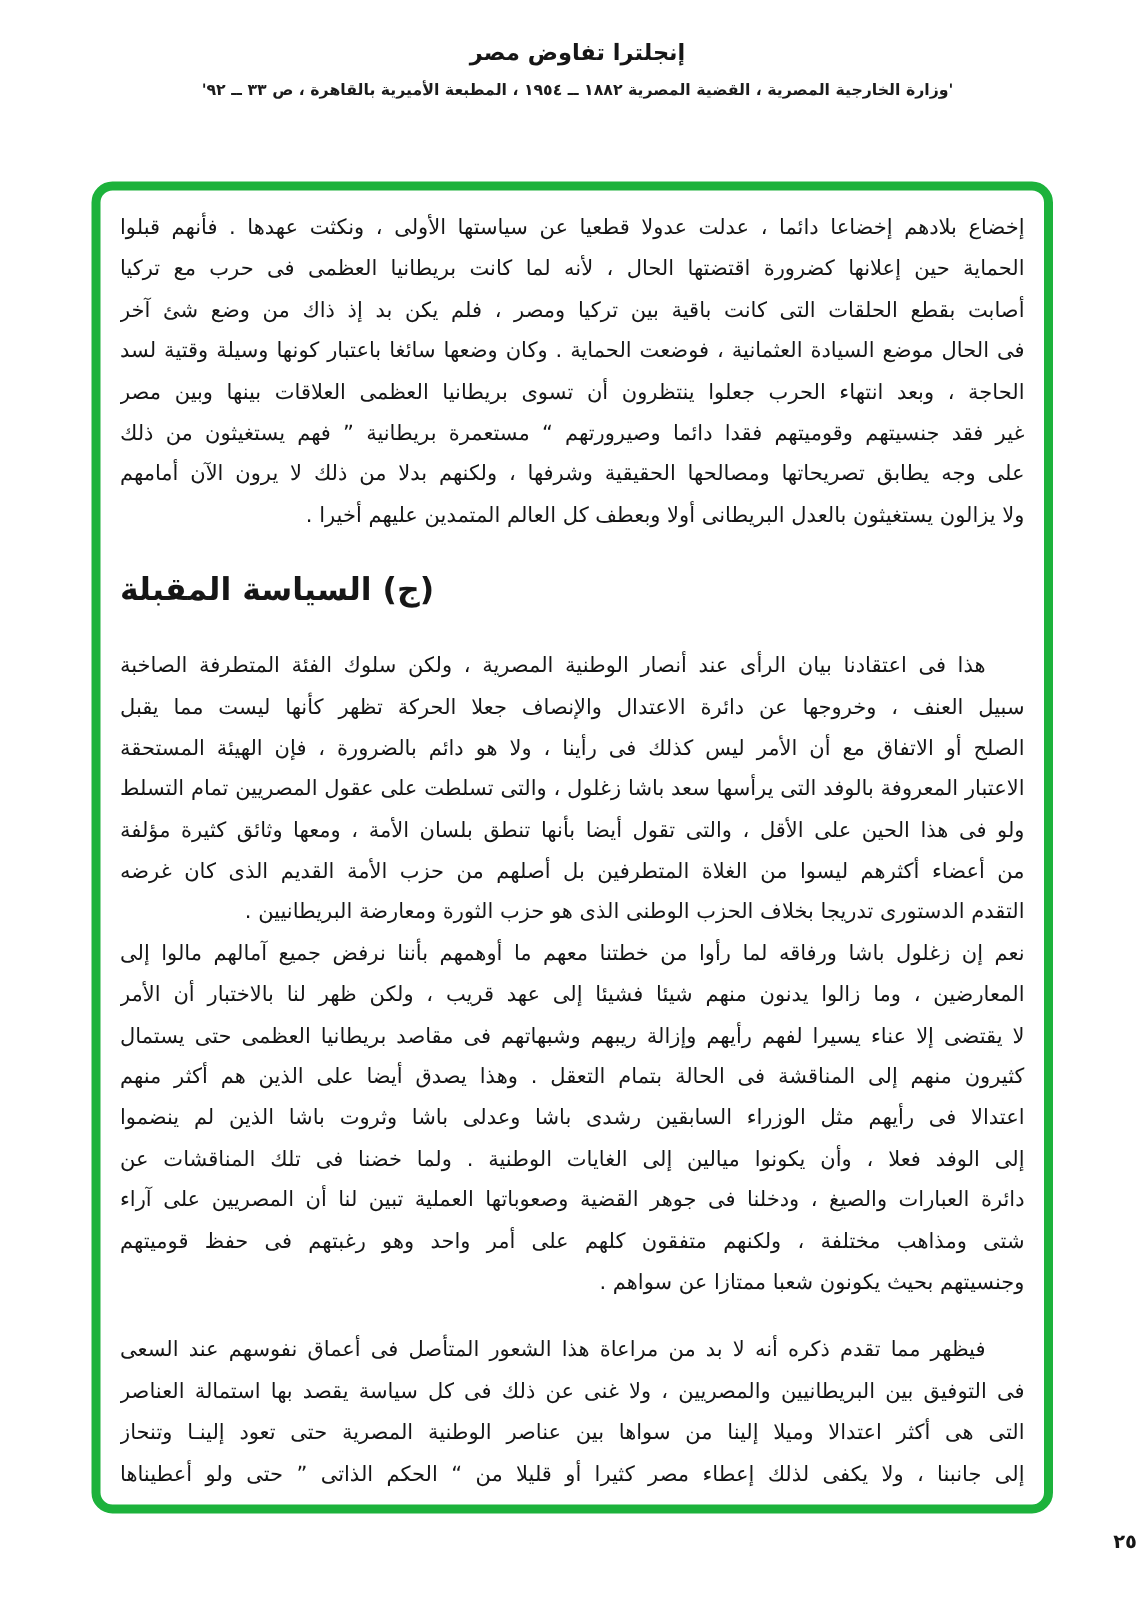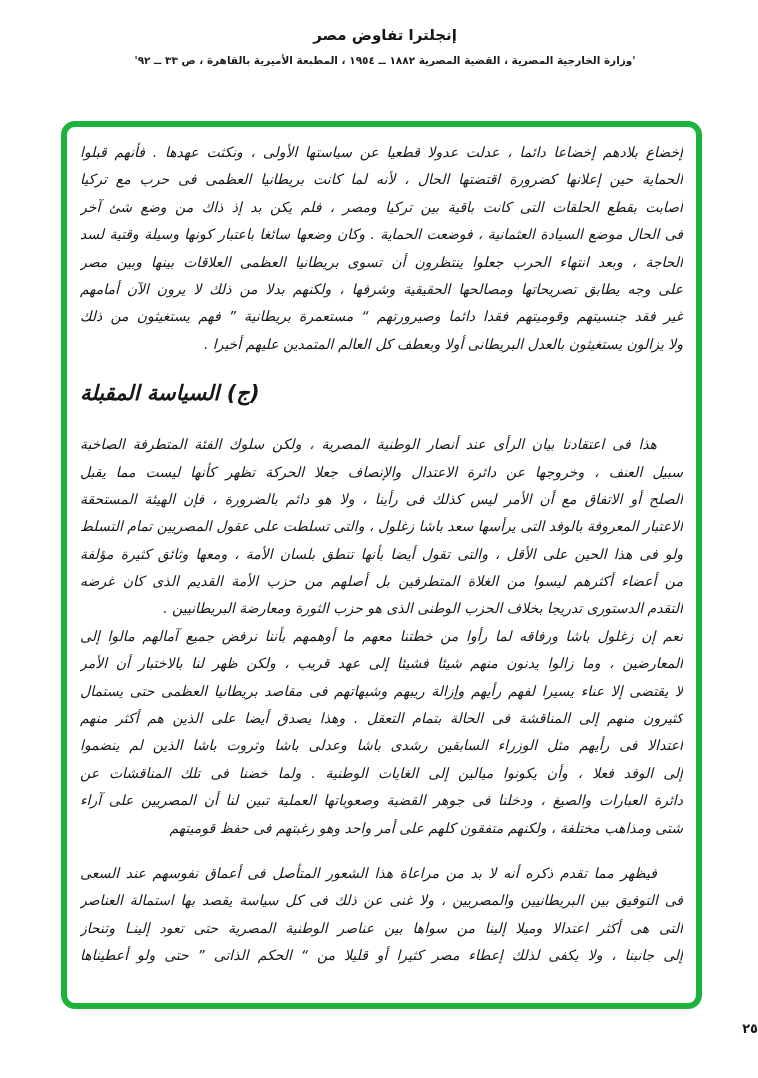--- a/index.html
+++ b/index.html
@@ -16,21 +16,21 @@
   .h-title{font-size:15px;font-weight:bold;letter-spacing:.3px;}
   .h-sub{font-size:17px;font-weight:bold;margin-top:11px;}
   .h-src{font-size:10.5px;font-weight:bold;margin-top:10px;color:#1c1c1c;}
 
   
   .frame{
     position:absolute;left:61px;top:121px;width:641px;height:888px;
     border:6px solid #1cb23b;border-radius:14px;box-sizing:border-box;
     background:#fff;
   }
-  .text{position:absolute;top:0;right:0;left:0;bottom:0;padding:12px 13px 0 13px;font-style:italic;}
+  .text{position:absolute;top:0;right:0;left:0;bottom:0;padding:12px 13px 0 13px;}
 
   
   .para{margin:0;}
   .line{
     height:27.4px;line-height:27.4px;font-size:14px;
     text-align:justify;text-align-last:justify;
     overflow:hidden;white-space:normal;
   }
   .para[data-last="short"] .line:last-child{
     text-align:center;text-align-last:right;
@@ -60,22 +60,22 @@
   </header>
 
   <div class="frame" style="border-color: rgb(28, 178, 59);">
     <div class="text">
       <div class="para" data-last="short">
           <div class="line">إخضاع بلادهم إخضاعا دائما ، عدلت عدولا قطعيا عن سياستها الأولى ، ونكثت عهدها . فأنهم قبلوا</div>
           <div class="line">الحماية حين إعلانها كضرورة اقتضتها الحال ، لأنه لما كانت بريطانيا العظمى فى حرب مع تركيا</div>
           <div class="line">أصابت بقطع الحلقات التى كانت باقية بين تركيا ومصر ، فلم يكن بد إذ ذاك من وضع شئ آخر</div>
           <div class="line">فى الحال موضع السيادة العثمانية ، فوضعت الحماية . وكان وضعها سائغا باعتبار كونها وسيلة وقتية لسد</div>
           <div class="line">الحاجة ، وبعد انتهاء الحرب جعلوا ينتظرون أن تسوى بريطانيا العظمى العلاقات بينها وبين مصر</div>
+          <div class="line">غير فقد جنسيتهم وقوميتهم فقدا دائما وصيرورتهم “ مستعمرة بريطانية ” فهم يستغيثون من ذلك</div>
           <div class="line">على وجه يطابق تصريحاتها ومصالحها الحقيقية وشرفها ، ولكنهم بدلا من ذلك لا يرون الآن أمامهم</div>
-          <div class="line">غير فقد جنسيتهم وقوميتهم فقدا دائما وصيرورتهم “ مستعمرة بريطانية ” فهم يستغيثون من ذلك</div>
           <div class="line">ولا يزالون يستغيثون بالعدل البريطانى أولا وبعطف كل العالم المتمدين عليهم أخيرا .</div>
         </div>
       <h2 class="heading">(ج) السياسة المقبلة</h2>
       <div class="para indent" data-last="short">
           <div class="line">هذا فى اعتقادنا بيان الرأى عند أنصار الوطنية المصرية ، ولكن سلوك الفئة المتطرفة الصاخبة</div>
           <div class="line">سبيل العنف ، وخروجها عن دائرة الاعتدال والإنصاف جعلا الحركة تظهر كأنها ليست مما يقبل</div>
           <div class="line">الصلح أو الاتفاق مع أن الأمر ليس كذلك فى رأينا ، ولا هو دائم بالضرورة ، فإن الهيئة المستحقة</div>
           <div class="line">الاعتبار المعروفة بالوفد التى يرأسها سعد باشا زغلول ، والتى تسلطت على عقول المصريين تمام التسلط</div>
           <div class="line">ولو فى هذا الحين على الأقل ، والتى تقول أيضا بأنها تنطق بلسان الأمة ، ومعها وثائق كثيرة مؤلفة</div>
           <div class="line">من أعضاء أكثرهم ليسوا من الغلاة المتطرفين بل أصلهم من حزب الأمة القديم الذى كان غرضه</div>
@@ -83,20 +83,21 @@
         </div>
       <div class="para" data-last="short">
           <div class="line">نعم إن زغلول باشا ورفاقه لما رأوا من خطتنا معهم ما أوهمهم بأننا نرفض جميع آمالهم مالوا إلى</div>
           <div class="line">المعارضين ، وما زالوا يدنون منهم شيئا فشيئا إلى عهد قريب ، ولكن ظهر لنا بالاختبار أن الأمر</div>
           <div class="line">لا يقتضى إلا عناء يسيرا لفهم رأيهم وإزالة ريبهم وشبهاتهم فى مقاصد بريطانيا العظمى حتى يستمال</div>
           <div class="line">كثيرون منهم إلى المناقشة فى الحالة بتمام التعقل . وهذا يصدق أيضا على الذين هم أكثر منهم</div>
           <div class="line">اعتدالا فى رأيهم مثل الوزراء السابقين رشدى باشا وعدلى باشا وثروت باشا الذين لم ينضموا</div>
           <div class="line">إلى الوفد فعلا ، وأن يكونوا ميالين إلى الغايات الوطنية . ولما خضنا فى تلك المناقشات عن</div>
           <div class="line">دائرة العبارات والصيغ ، ودخلنا فى جوهر القضية وصعوباتها العملية تبين لنا أن المصريين على آراء</div>
           <div class="line">شتى ومذاهب مختلفة ، ولكنهم متفقون كلهم على أمر واحد وهو رغبتهم فى حفظ قوميتهم</div>
+          <div class="line">وجنسيتهم بحيث يكونون شعبا ممتازا عن سواهم .</div>
         </div>
       <div class="para indent p4">
           <div class="line">فيظهر مما تقدم ذكره أنه لا بد من مراعاة هذا الشعور المتأصل فى أعماق نفوسهم عند السعى</div>
           <div class="line">فى التوفيق بين البريطانيين والمصريين ، ولا غنى عن ذلك فى كل سياسة يقصد بها استمالة العناصر</div>
           <div class="line">التى هى أكثر اعتدالا وميلا إلينا من سواها بين عناصر الوطنية المصرية حتى تعود إلينـا وتنحاز</div>
           <div class="line">إلى جانبنا ، ولا يكفى لذلك إعطاء مصر كثيرا أو قليلا من “ الحكم الذاتى ” حتى ولو أعطيناها</div>
         </div>
     </div>
   </div>
 

